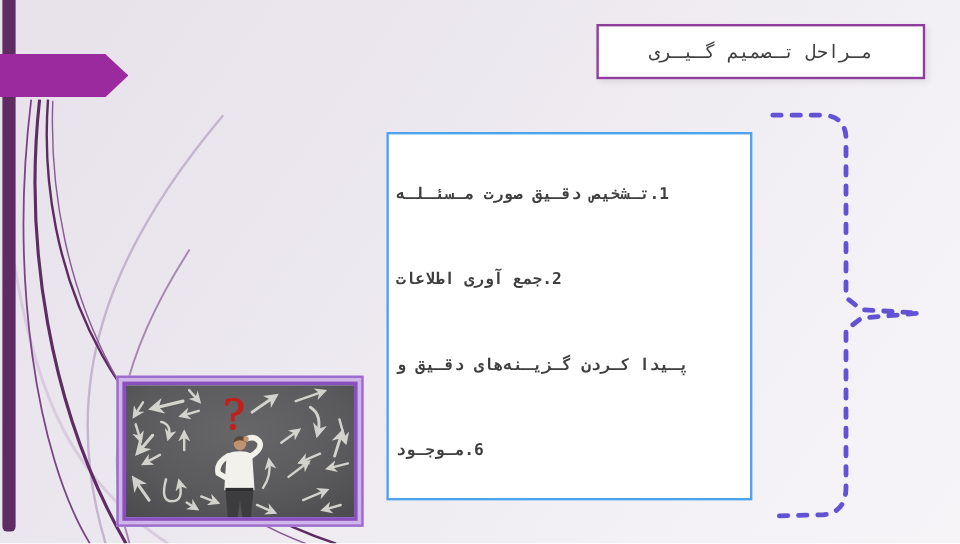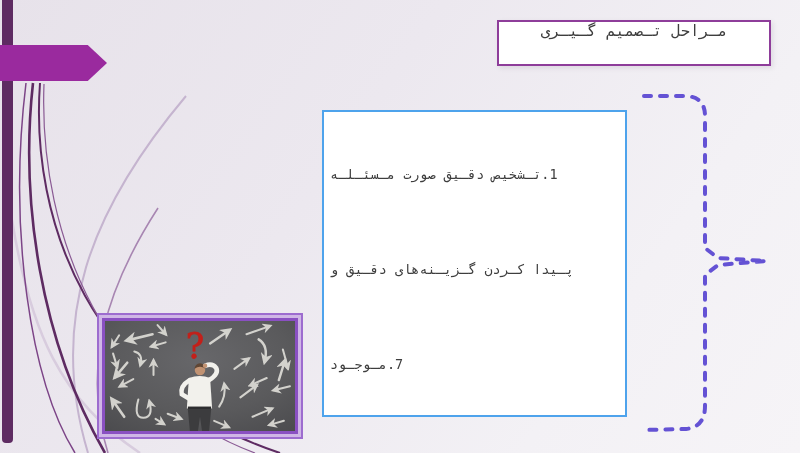--- a/index.html
+++ b/index.html
@@ -17,35 +17,35 @@
     background:#5e2b62;border-bottom-left-radius:4px;border-bottom-right-radius:4px;
   }
   .banner-arrow{
     position:absolute;left:0;top:45px;width:107px;height:36px;
     background:#9a2a9e;
     clip-path:polygon(0 0,82% 0,100% 50%,82% 100%,0 100%);
   }
   .title-box{
     position:absolute;left:497px;top:20px;width:274px;height:46px;
     background:#ffffff;border:2px solid #8e3d9a;box-sizing:border-box;
-    display:flex;justify-content:center;
+    display:flex;align-items:center;justify-content:center;
     box-shadow:2px 2px 5px rgba(60,40,70,0.10);
   }
   .title-box span{
     font-size:15.5px;color:#3e3e3e;letter-spacing:1px;white-space:nowrap;
   }
   .content-box{
     position:absolute;left:322px;top:110px;width:305px;height:307px;
     background:#ffffff;border:2px solid #4ea3ec;box-sizing:border-box;
     display:flex;flex-direction:column;
     padding:14px 8px 4px 6px;
   }
   .content-box p{
     flex:1;margin:0;display:flex;align-items:center;justify-content:flex-end;
-    font-size:13.5px;color:#3e3e3e;white-space:nowrap;letter-spacing:0.5px;
+    font-size:13.5px;color:#3e3e3e;white-space:nowrap;letter-spacing:0.5px;font-weight:bold;
   }
   .brace-svg{position:absolute;left:0;top:0;width:800px;height:453px;pointer-events:none;}
   .picture-frame{
     position:absolute;left:97px;top:313px;width:206px;height:126px;
     box-sizing:border-box;border:2px solid #9d6ccf;background:#cfb6e6;padding:3px;
   }
   .picture-inner{
     width:100%;height:100%;box-sizing:border-box;border:3px solid #8a50c2;
   }
   .picture-inner svg{display:block;width:100%;height:100%;}
@@ -67,22 +67,23 @@
 
   <div class="side-bar"></div>
   <div class="banner-arrow"></div>
 
   <div class="title-box">
     <span>مـراحل تـصمیم گـیـری</span>
   </div>
 
   <div class="content-box" dir="rtl">
     <p>1.تـشخیص دقـیق صورت مـسئـلـه</p>
+    <p>2.جمع آوری اطلاعات</p>
     <p>پـیدا کـردن گـزیـنه‌های دقـیق و</p>
-    <p>7.مـوجـود</p>
+    <p>6.مـوجـود</p>
   </div>
 
   <svg class="brace-svg" viewBox="0 0 800 453" aria-hidden="true">
     <path d="M 644,96 L 686,96 Q 705,97 705,116 L 705,248 L 718,258 L 766,261 L 718,265 L 705,275 L 705,406 Q 705,427 686,429 L 644,430" fill="none" stroke="#6452d4" stroke-width="4" stroke-dasharray="7 9" stroke-linecap="round"></path>
   </svg>
 
   <div class="picture-frame">
     <div class="picture-inner">
       <svg viewBox="0 0 188 108" preserveAspectRatio="none">
         <defs>

